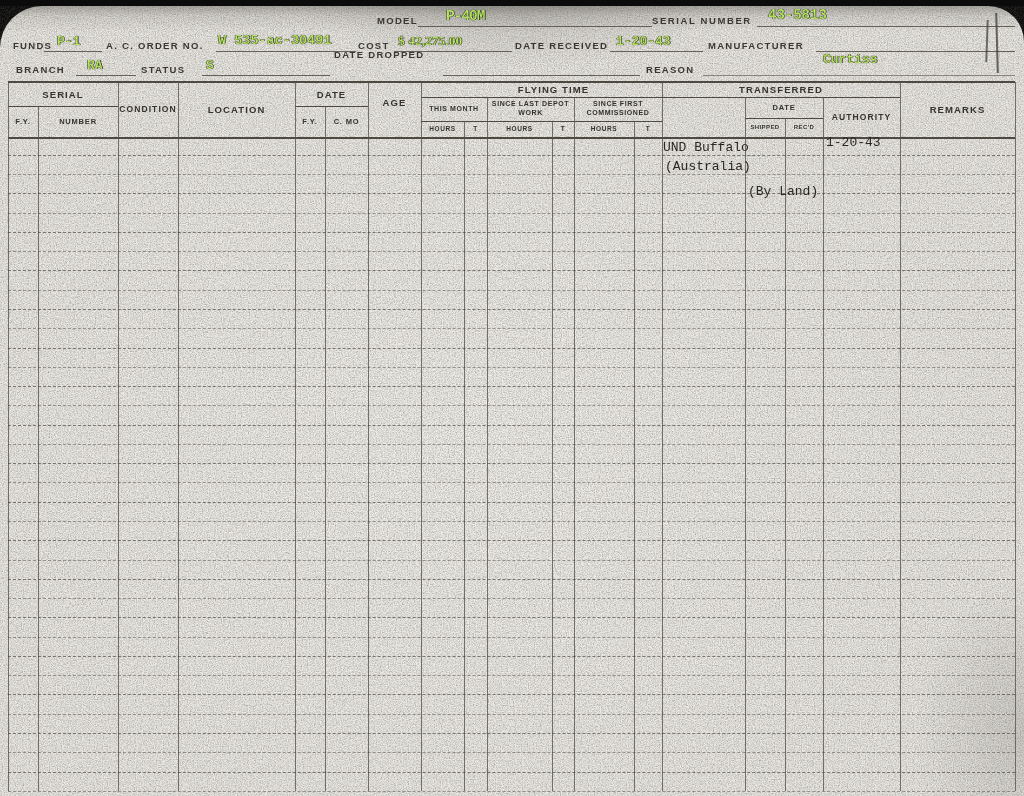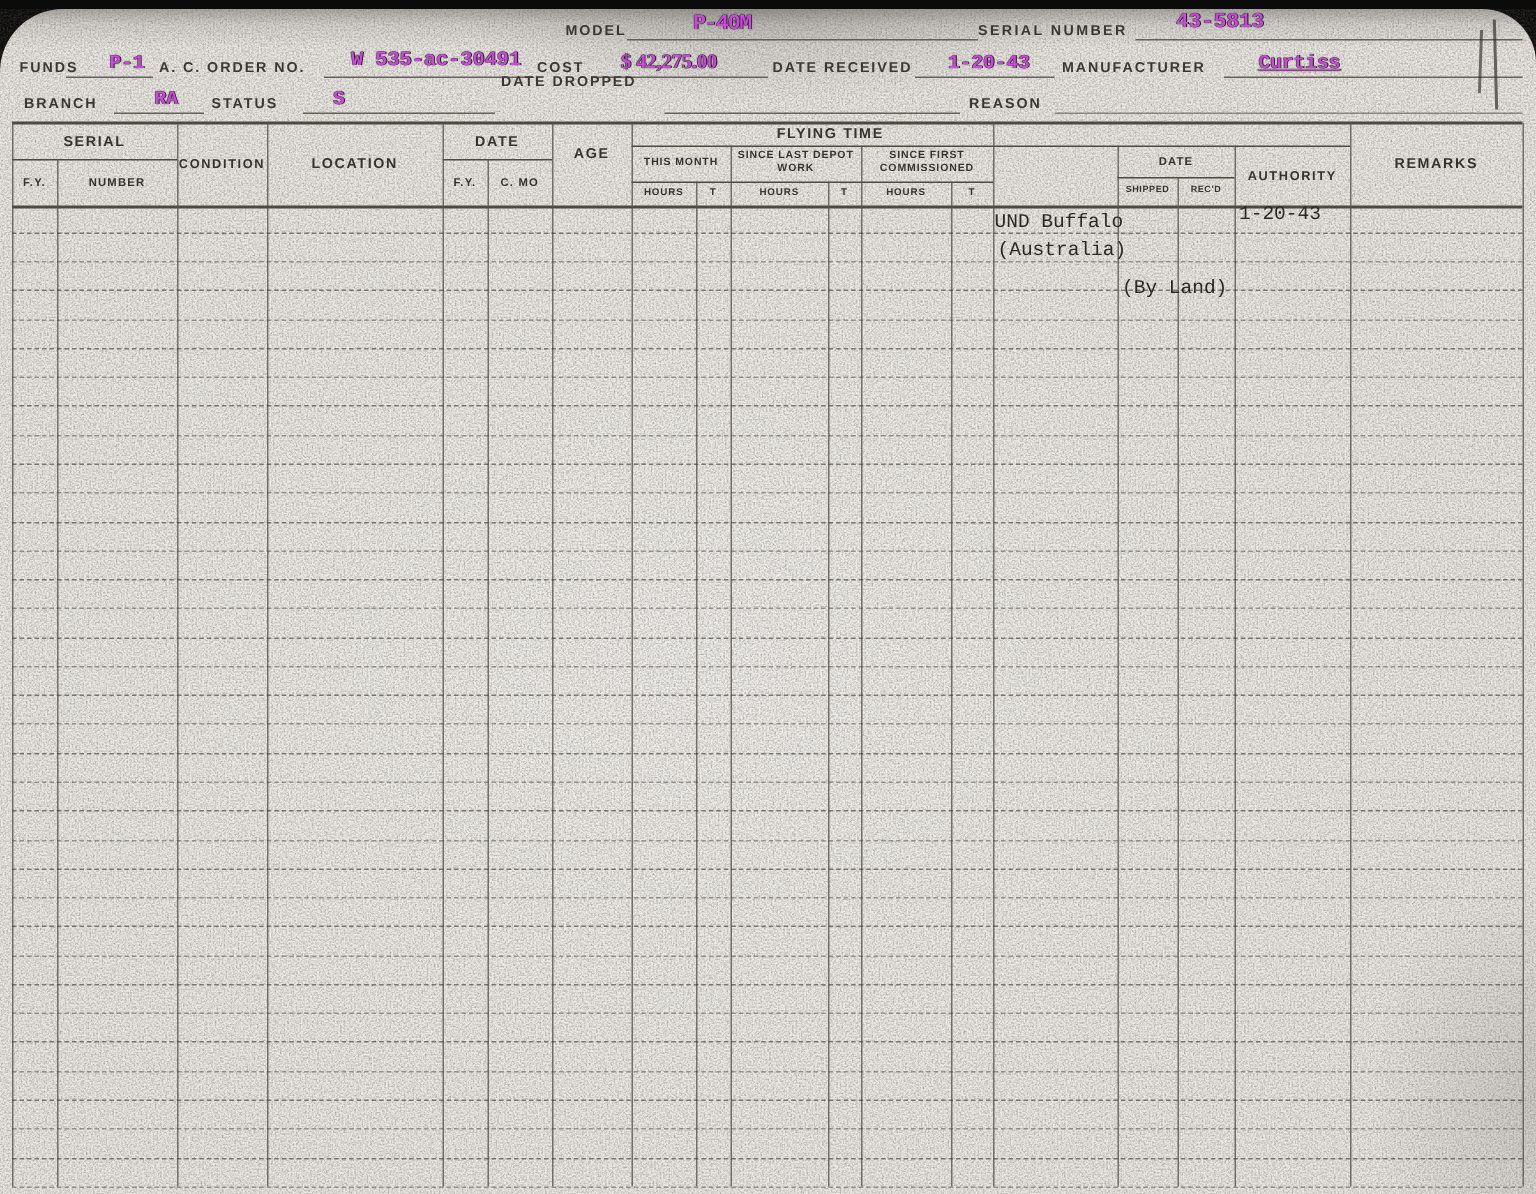--- a/index.html
+++ b/index.html
@@ -7,21 +7,21 @@
         font-family:"Liberation Sans",sans-serif;}
   .card{position:absolute;left:0;top:6px;width:1024px;height:790px;background:#e9e7e2;
         border-radius:42px 36px 0 0;
         background-image:
           linear-gradient(to bottom, rgba(25,22,18,0.30) 0px, rgba(25,22,18,0.10) 10px, rgba(25,22,18,0.0) 26px),
           radial-gradient(ellipse 300px 90px at 50% 0%, rgba(30,28,24,0.16), rgba(0,0,0,0) 70%),
           radial-gradient(ellipse 160px 220px at 100% 92%, rgba(40,38,32,0.14), rgba(0,0,0,0) 70%),
           radial-gradient(ellipse 700px 500px at 45% 55%, rgba(255,255,255,0.25), rgba(0,0,0,0) 80%);}
   .lbl{position:absolute;font-weight:700;font-size:9.5px;letter-spacing:1.3px;color:#35322c;white-space:nowrap;}
   .typed{position:absolute;font-family:"Liberation Mono",monospace;font-size:13px;color:#23211d;white-space:nowrap;}
-  .heavy{font-weight:700;color:#d946ef;text-shadow:0.6px 0 0 #15130f,-0.4px 0 0 rgba(20,18,14,.8),0 0 1.2px rgba(20,18,14,.65);margin-left:16px;}
+  .heavy{font-weight:700;color:#bef264;text-shadow:0.6px 0 0 #15130f,-0.4px 0 0 rgba(20,18,14,.8),0 0 1.2px rgba(20,18,14,.65);}
   .smudge{filter:blur(.3px);}
   .ul{position:absolute;height:1.3px;background:#45423b;opacity:.8;}
   .hline{position:absolute;background:#4a473f;}
   .vline{position:absolute;background:#55524a;width:1px;opacity:.8;}
   .rowline{position:absolute;left:8px;width:1007px;height:0;border-top:1.2px dashed rgba(55,52,46,.62);}
   .rowline.alt{border-top-color:rgba(55,52,46,.45);}
   .hc{position:absolute;display:flex;align-items:center;justify-content:center;text-align:center;
       font-weight:700;color:#2f2d28;letter-spacing:1.1px;line-height:1.25;}
   .f95{font-size:9.5px;} .f85{font-size:8.5px;} .f75{font-size:7.5px;letter-spacing:.8px;}
   .f70{font-size:7px;letter-spacing:.6px;} .f65{font-size:6.5px;letter-spacing:.6px;} .f60{font-size:6px;letter-spacing:.4px;}
@@ -47,21 +47,21 @@
   <div class="lbl" style="left:106px;top:40px;">A. C. ORDER NO.</div>
   <div class="typed heavy" style="left:218px;top:33px;font-size:13.5px;">W 535-ac-30491</div>
   <div class="ul" style="left:216px;top:51px;width:140px;"></div>
   <div class="lbl" style="left:358px;top:40px;">COST</div>
   <div class="typed heavy" style="left:398px;top:33px;font-size:13.5px;font-family:Liberation Serif, serif;">$ 42,275.00</div>
   <div class="ul" style="left:394px;top:51px;width:118px;"></div>
   <div class="lbl" style="left:515px;top:40px;">DATE RECEIVED</div>
   <div class="typed heavy" style="left:616px;top:34px;">1-20-43</div>
   <div class="ul" style="left:610px;top:51px;width:93px;"></div>
   <div class="lbl" style="left:708px;top:40px;">MANUFACTURER</div>
-  <div class="typed heavy" style="left:823px;top:34px;text-decoration:underline;">Curtiss</div>
+  <div class="typed heavy" style="left:823px;top:52px;">Curtiss</div>
   <div class="ul" style="left:816px;top:51px;width:199px;"></div>
 
   <div class="lbl" style="left:16px;top:64px;">BRANCH</div>
   <div class="typed heavy" style="left:87px;top:58px;">RA</div>
   <div class="ul" style="left:76px;top:75px;width:60px;"></div>
   <div class="lbl" style="left:141px;top:64px;">STATUS</div>
   <div class="typed heavy" style="left:206px;top:58px;">S</div>
   <div class="ul" style="left:202px;top:75px;width:128px;"></div>
   <div class="lbl" style="left:334px;top:49px;">DATE DROPPED</div>
   <div class="ul" style="left:443px;top:75px;width:197px;"></div>
@@ -80,20 +80,21 @@
   <div class="hc f95" style="left:421px;top:82px;width:241px;height:15px;margin-left:12px;">FLYING TIME</div>
   <div class="hc f70" style="left:421px;top:97px;width:66px;height:24px;">THIS MONTH</div>
   <div class="hc f70" style="left:487px;top:97px;width:87px;height:24px;">SINCE LAST DEPOT WORK</div>
   <div class="hc f70" style="left:574px;top:97px;width:88px;height:24px;">SINCE FIRST COMMISSIONED</div>
   <div class="hc f65" style="left:421px;top:121px;width:43px;height:16px;">HOURS</div>
   <div class="hc f65" style="left:464px;top:121px;width:23px;height:16px;">T</div>
   <div class="hc f65" style="left:487px;top:121px;width:65px;height:16px;">HOURS</div>
   <div class="hc f65" style="left:552px;top:121px;width:22px;height:16px;">T</div>
   <div class="hc f65" style="left:574px;top:121px;width:60px;height:16px;">HOURS</div>
   <div class="hc f65" style="left:634px;top:121px;width:28px;height:16px;">T</div>
+  <div class="hc f95" style="left:662px;top:82px;width:238px;height:15px;">TRANSFERRED</div>
   <div class="hc f75" style="left:745px;top:97px;width:78px;height:21px;">DATE</div>
   <div class="hc f60" style="left:745px;top:118px;width:40px;height:19px;">SHIPPED</div>
   <div class="hc f60" style="left:785px;top:118px;width:38px;height:19px;">REC'D</div>
   <div class="hc f85" style="left:823px;top:97px;width:77px;height:40px;">AUTHORITY</div>
   <div class="hc f95" style="left:900px;top:82px;width:115px;height:55px;">REMARKS</div>
 
   <div class="hline" style="left:8px;top:81px;width:1007px;height:2.4px;"></div>
   <div class="hline" style="left:421px;top:97px;width:479px;height:1.2px;"></div>
   <div class="hline" style="left:8px;top:106px;width:110px;height:1px;"></div>
   <div class="hline" style="left:295px;top:106px;width:73px;height:1px;"></div>

